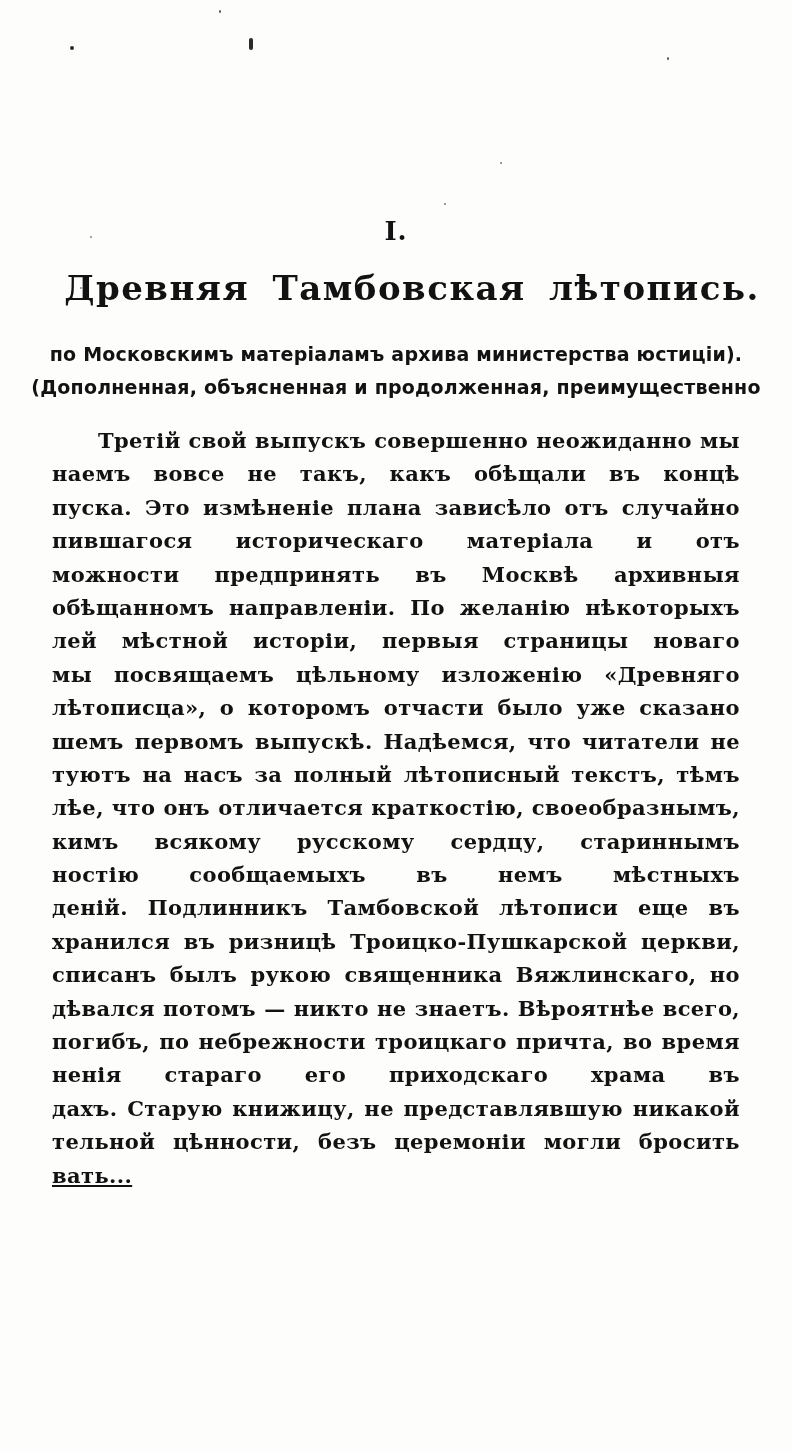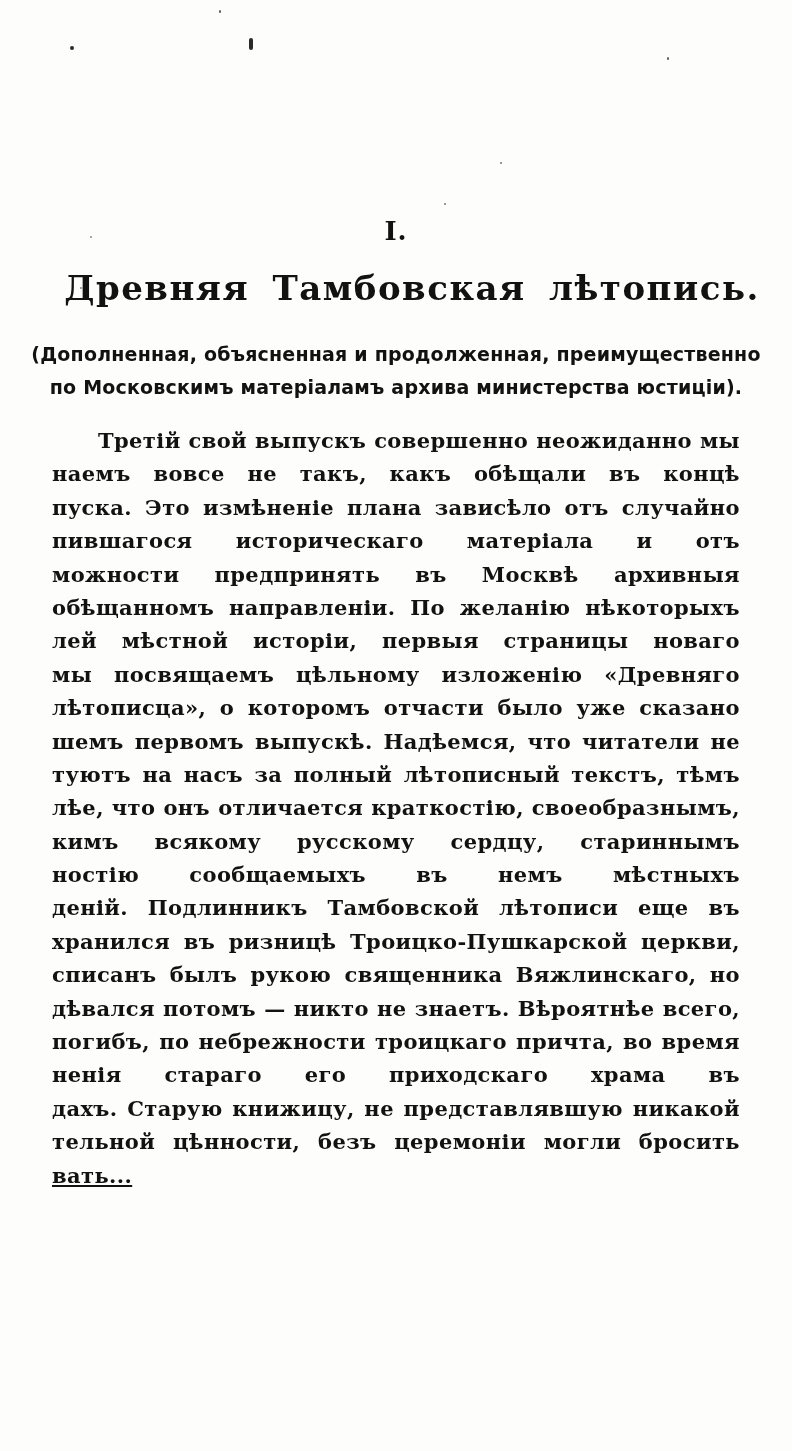--- a/index.html
+++ b/index.html
@@ -103,22 +103,22 @@
   <span class="speck s5"></span>
   <span class="speck s6"></span>
   <span class="speck s7"></span>
   <span class="speck s8"></span>
 
   <div class="section-number">I.</div>
 
   <div class="doc-title">Древняя Тамбовская лѣтопись.</div>
 
   <div class="doc-subtitle">
+    <div>по Московскимъ матеріаламъ архива министерства юстиціи).</div>
     <div>(Дополненная, объясненная и продолженная, преимущественно</div>
-    <div>по Московскимъ матеріаламъ архива министерства юстиціи).</div>
   </div>
 
   <div class="body-text">
     <div class="line first">Третій свой выпускъ совершенно неожиданно мы начи-</div>
     <div class="line">наемъ вовсе не такъ, какъ обѣщали въ концѣ втораго вы-</div>
     <div class="line">пуска. Это измѣненіе плана зависѣло отъ случайно нако-</div>
     <div class="line">пившагося историческаго матеріала и отъ временной невоз-</div>
     <div class="line">можности предпринять въ Москвѣ архивныя изслѣдованія въ</div>
     <div class="line">обѣщанномъ направленіи. По желанію нѣкоторыхъ любите-</div>
     <div class="line">лей мѣстной исторіи, первыя страницы новаго своего труда</div>

